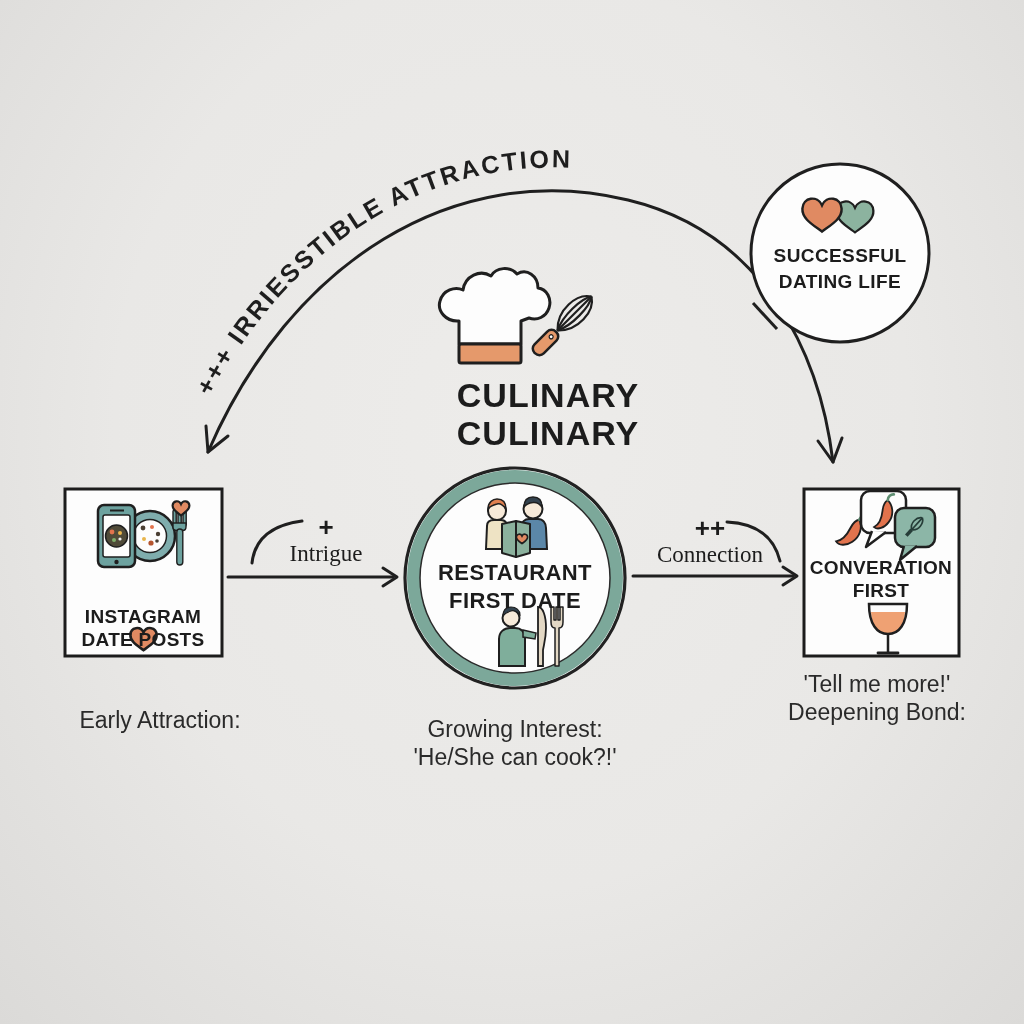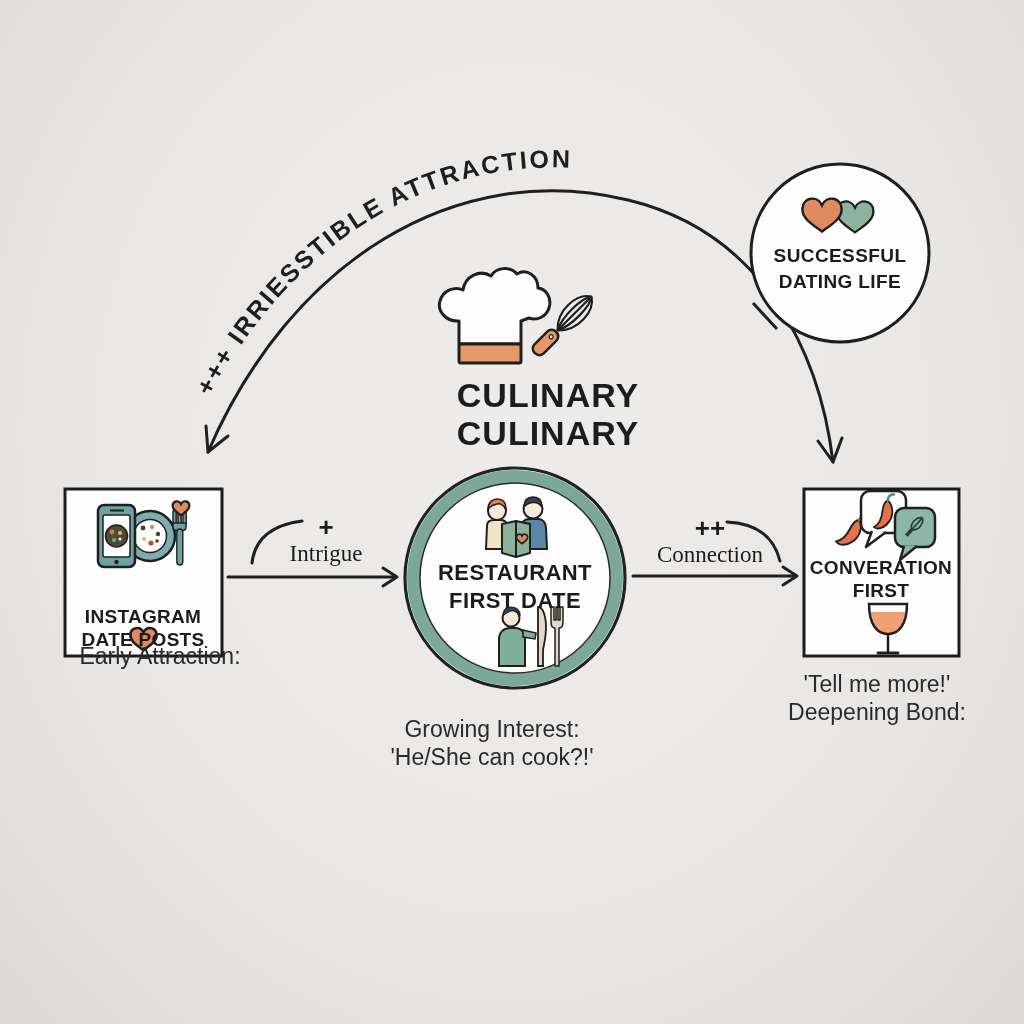--- a/index.html
+++ b/index.html
@@ -169,29 +169,29 @@
 
   <div class="txt circle-label" style="left:840px;top:269px;">
     <div>SUCCESSFUL</div>
     <div>DATING LIFE</div>
   </div>
 
   <div class="txt node-title" style="left:143px;top:598px;margin-top:30px;">
     <div>INSTAGRAM</div>
     <div>DATE POSTS</div>
   </div>
-  <div class="txt caption" style="left:160px;top:656px;">
+  <div class="txt caption" style="left:160px;top:720px;">
     <div>Early Attraction:</div>
   </div>
 
   <div class="txt node-title-big" style="left:515px;top:587px;">
     <div>RESTAURANT</div>
     <div>FIRST DATE</div>
   </div>
-  <div class="txt caption" style="left:492px;top:743px;">
+  <div class="txt caption" style="left:515px;top:743px;">
     <div>Growing Interest:</div>
     <div>'He/She can cook?!'</div>
   </div>
 
   <div class="txt node-title" style="left:881px;top:579px;">
     <div>CONVERATION</div>
     <div>FIRST</div>
   </div>
   <div class="txt caption" style="left:877px;top:698px;">
     <div>'Tell me more!'</div>

